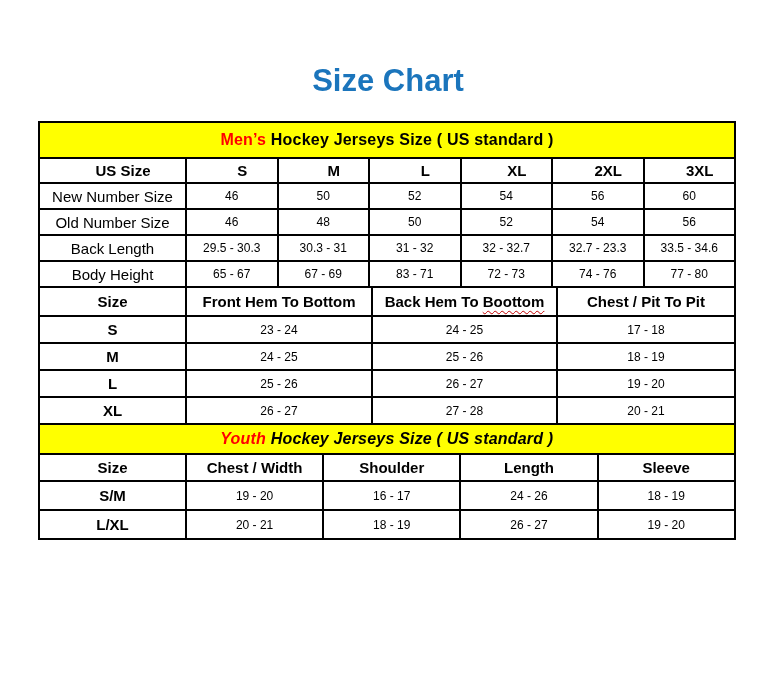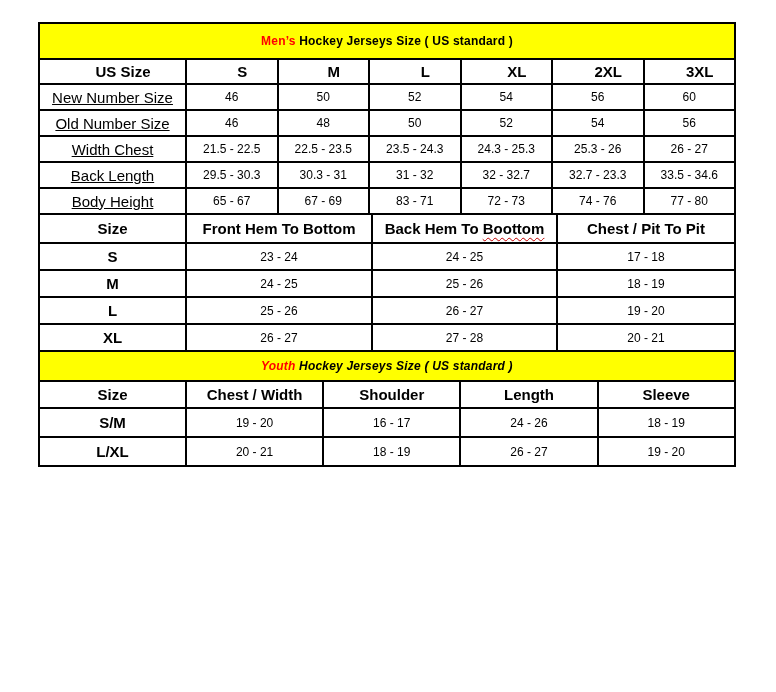--- a/index.html
+++ b/index.html
@@ -34,29 +34,29 @@
     text-align:center;
     vertical-align:middle;
     color:var(--text-color,#000000);
     padding:0 2px;
     overflow:hidden;
     white-space:nowrap;
   }
   .banner-cell{
     background:var(--banner-bg,#FFFF00);
     font-weight:700;
-    font-size:12px;
+    font-size:16px;
     letter-spacing:.2px;
     margin-top:32px;
   }
   .banner-em{color:var(--banner-em,#FF0000);}
   th.header-cell{font-size:15px;font-weight:700;}
   td.row-label{font-size:15px;}
   td.size-cell{font-size:12px;font-weight:400;}
-  .t-mens td.row-label{font-weight:400;text-decoration:underline;}
+  .t-mens td.row-label{font-weight:400;}
   .t-womens td.row-label,.t-youth td.row-label{font-weight:700;}
   
   .t-mens   .banner-cell{height:34px;}
   .t-womens .banner-cell{height:29px;}
   .t-youth  .banner-cell{height:28px;font-style:italic;}
   .t-mens   th.header-cell{height:23px;padding-left:23px;}
   .t-womens th.header-cell{height:27px;}
   .t-youth  th.header-cell{height:25px;}
   .t-mens   td.row-label,.t-mens td.size-cell{height:24px;}
   .t-womens td.row-label,.t-womens td.size-cell{height:25px;}
@@ -71,20 +71,21 @@
     text-decoration-style:wavy;
     text-decoration-color:var(--squiggle-color,#C00000);
     text-decoration-thickness:1px;
     text-underline-offset:3px;
   }
 </style>
 </head>
 <body>
 
 <div class="canvas">
+  <h1 class="page-title">Size Chart</h1>
   <div class="tables" id="tables">
       <table class="size-table t-mens">
         <colgroup>
           <col class="c0">
           <col class="c1">
           <col class="c2">
           <col class="c3">
           <col class="c4">
           <col class="c5">
           <col class="c6">
@@ -114,29 +115,20 @@
           <tr>
             <td class="row-label">Old Number Size</td>
             <td class="size-cell">46</td>
             <td class="size-cell">48</td>
             <td class="size-cell">50</td>
             <td class="size-cell">52</td>
             <td class="size-cell">54</td>
             <td class="size-cell">56</td>
           </tr>
           <tr>
-            <td class="row-label">Width Chest</td>
-            <td class="size-cell">21.5 - 22.5</td>
-            <td class="size-cell">22.5 - 23.5</td>
-            <td class="size-cell">23.5 - 24.3</td>
-            <td class="size-cell">24.3 - 25.3</td>
-            <td class="size-cell">25.3 - 26</td>
-            <td class="size-cell">26 - 27</td>
-          </tr>
-          <tr>
             <td class="row-label">Back Length</td>
             <td class="size-cell">29.5 - 30.3</td>
             <td class="size-cell">30.3 - 31</td>
             <td class="size-cell">31 - 32</td>
             <td class="size-cell">32 - 32.7</td>
             <td class="size-cell">32.7 - 23.3</td>
             <td class="size-cell">33.5 - 34.6</td>
           </tr>
           <tr>
             <td class="row-label">Body Height</td>

